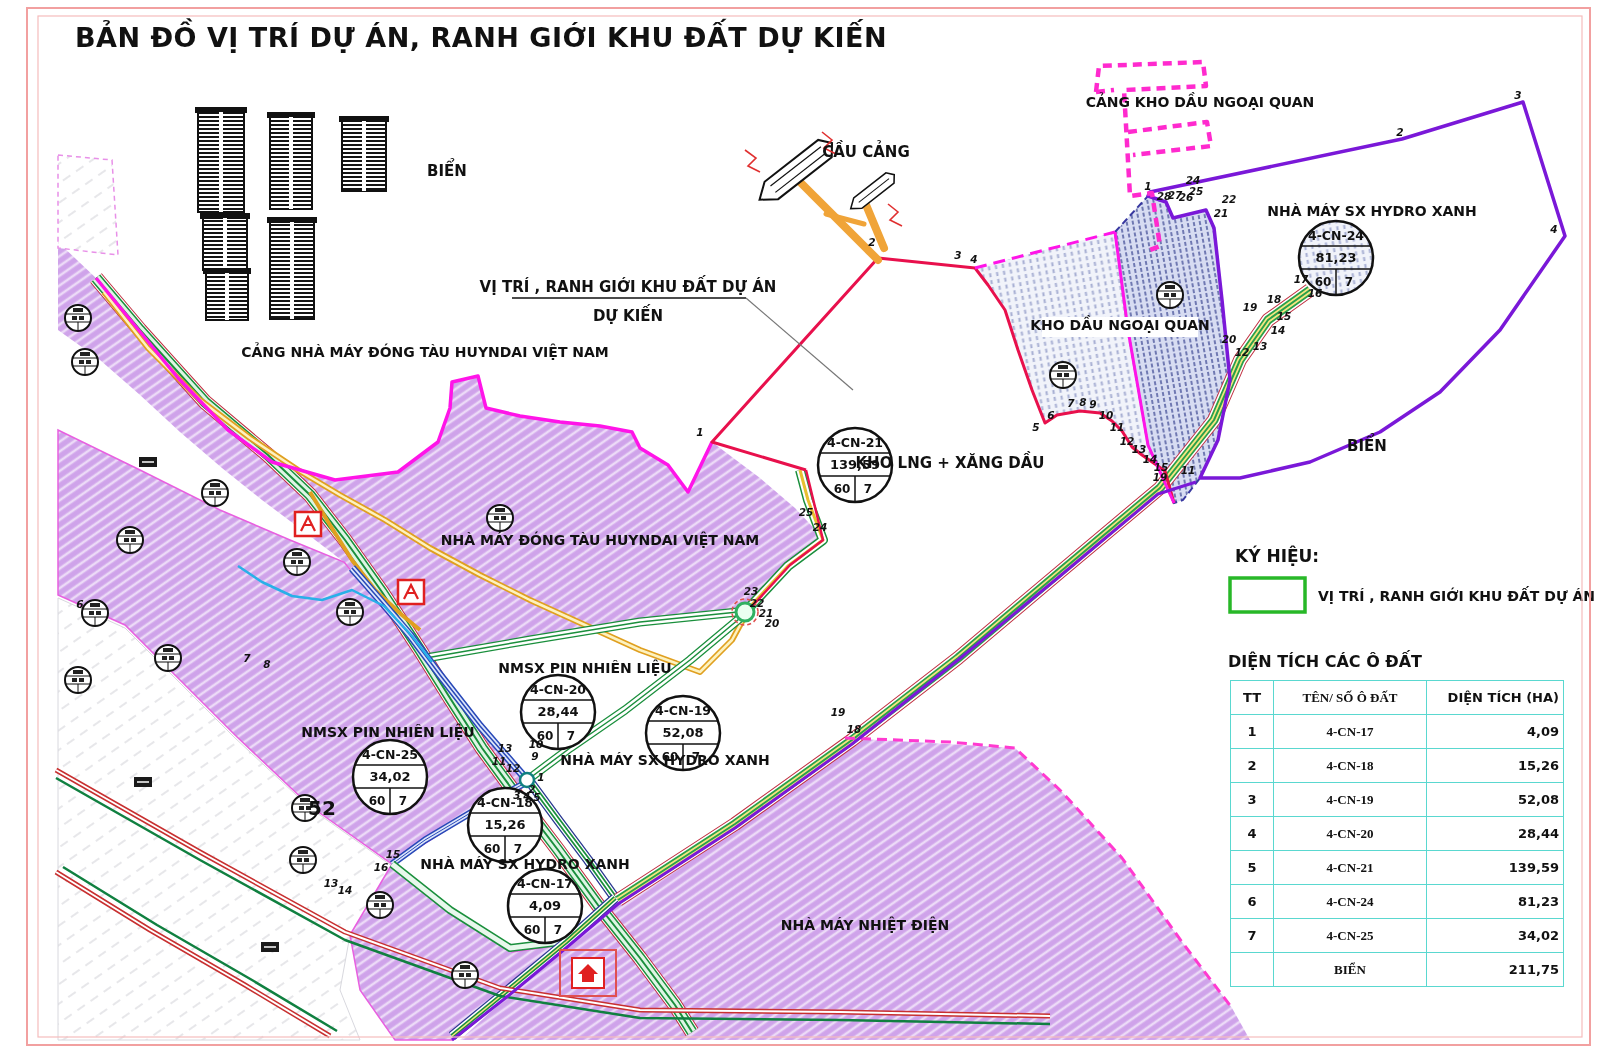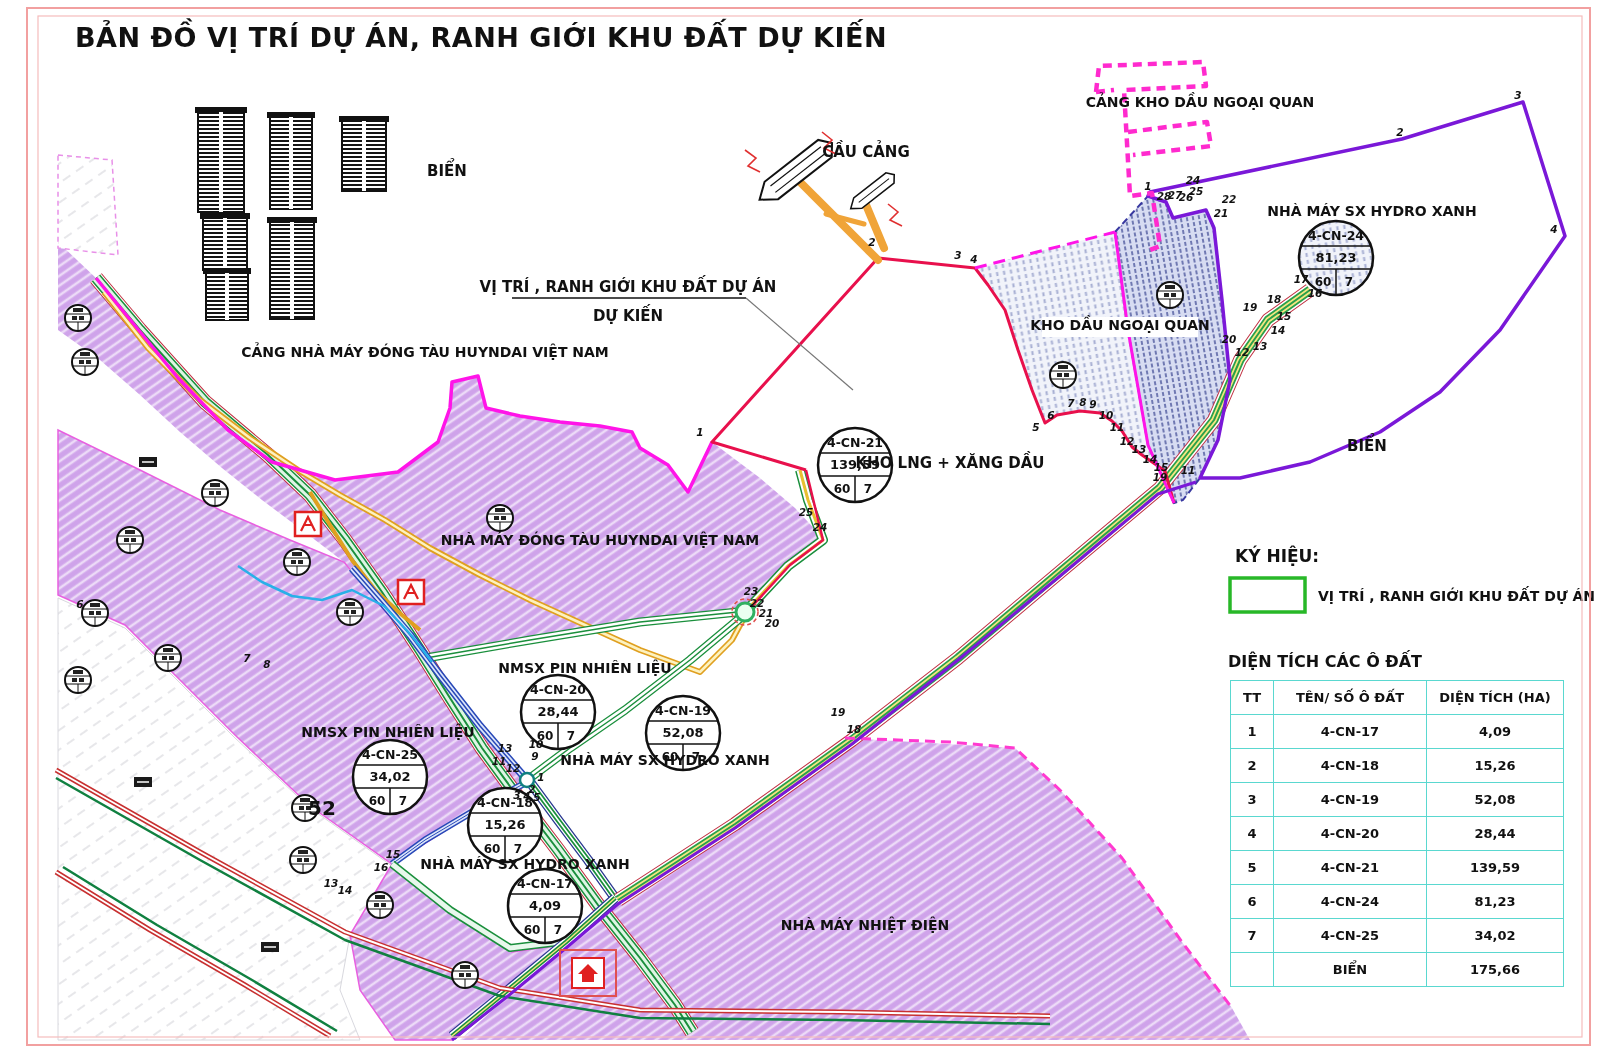--- a/index.html
+++ b/index.html
@@ -6,21 +6,21 @@
   #stage{position:relative;width:1600px;height:1053px;background:#fff;overflow:hidden;
          font-family:"DejaVu Sans","Liberation Sans",sans-serif;}
   svg{position:absolute;left:0;top:0;}
   svg text{font-family:"DejaVu Sans","Liberation Sans",sans-serif;font-weight:bold;fill:#111;}
   .vnum{font-style:italic;font-weight:bold;}
   #table-title{position:absolute;left:1228px;top:652px;width:310px;
                font-size:16px;font-weight:bold;color:#111;}
   #area-table{position:absolute;left:1230px;top:680px;border-collapse:collapse;background:#fff;}
   #area-table td,#area-table th{border:1.6px solid #5ad8d0;font-size:13px;font-weight:bold;
     color:#111;text-align:center;padding:4px;height:25px;}
-  #area-table .c-tt{width:34px;} #area-table .c-name{width:144px;} #area-table .c-area{width:128px;}
+  #area-table .c-tt{width:34px;} #area-table .c-name{width:144px;font-family:Liberation Serif, serif;} #area-table .c-area{width:128px;text-align:right;}
 </style>
 </head>
 <body>
 
 <div id="stage">
 <svg width="1600" height="1053" viewBox="0 0 1600 1053">
 <defs>
   <pattern id="purpleH" width="8" height="8" patternUnits="userSpaceOnUse" patternTransform="rotate(-35)">
     <rect width="8" height="8" fill="#cfa3ea"></rect>
           <path d="M0 4 H8" stroke="rgba(255,255,255,0.6)" stroke-width="2.6"></path>
@@ -578,17 +578,17 @@
           <td class="c-area">81,23</td>
         </tr>
         <tr>
           <td class="c-tt">7</td>
           <td class="c-name">4-CN-25</td>
           <td class="c-area">34,02</td>
         </tr>
         <tr>
           <td class="c-tt"></td>
           <td class="c-name">BIỂN</td>
-          <td class="c-area">175,66</td>
+          <td class="c-area">211,75</td>
         </tr>
       </tbody>
 </table>
 </div>
 
 </body></html>

